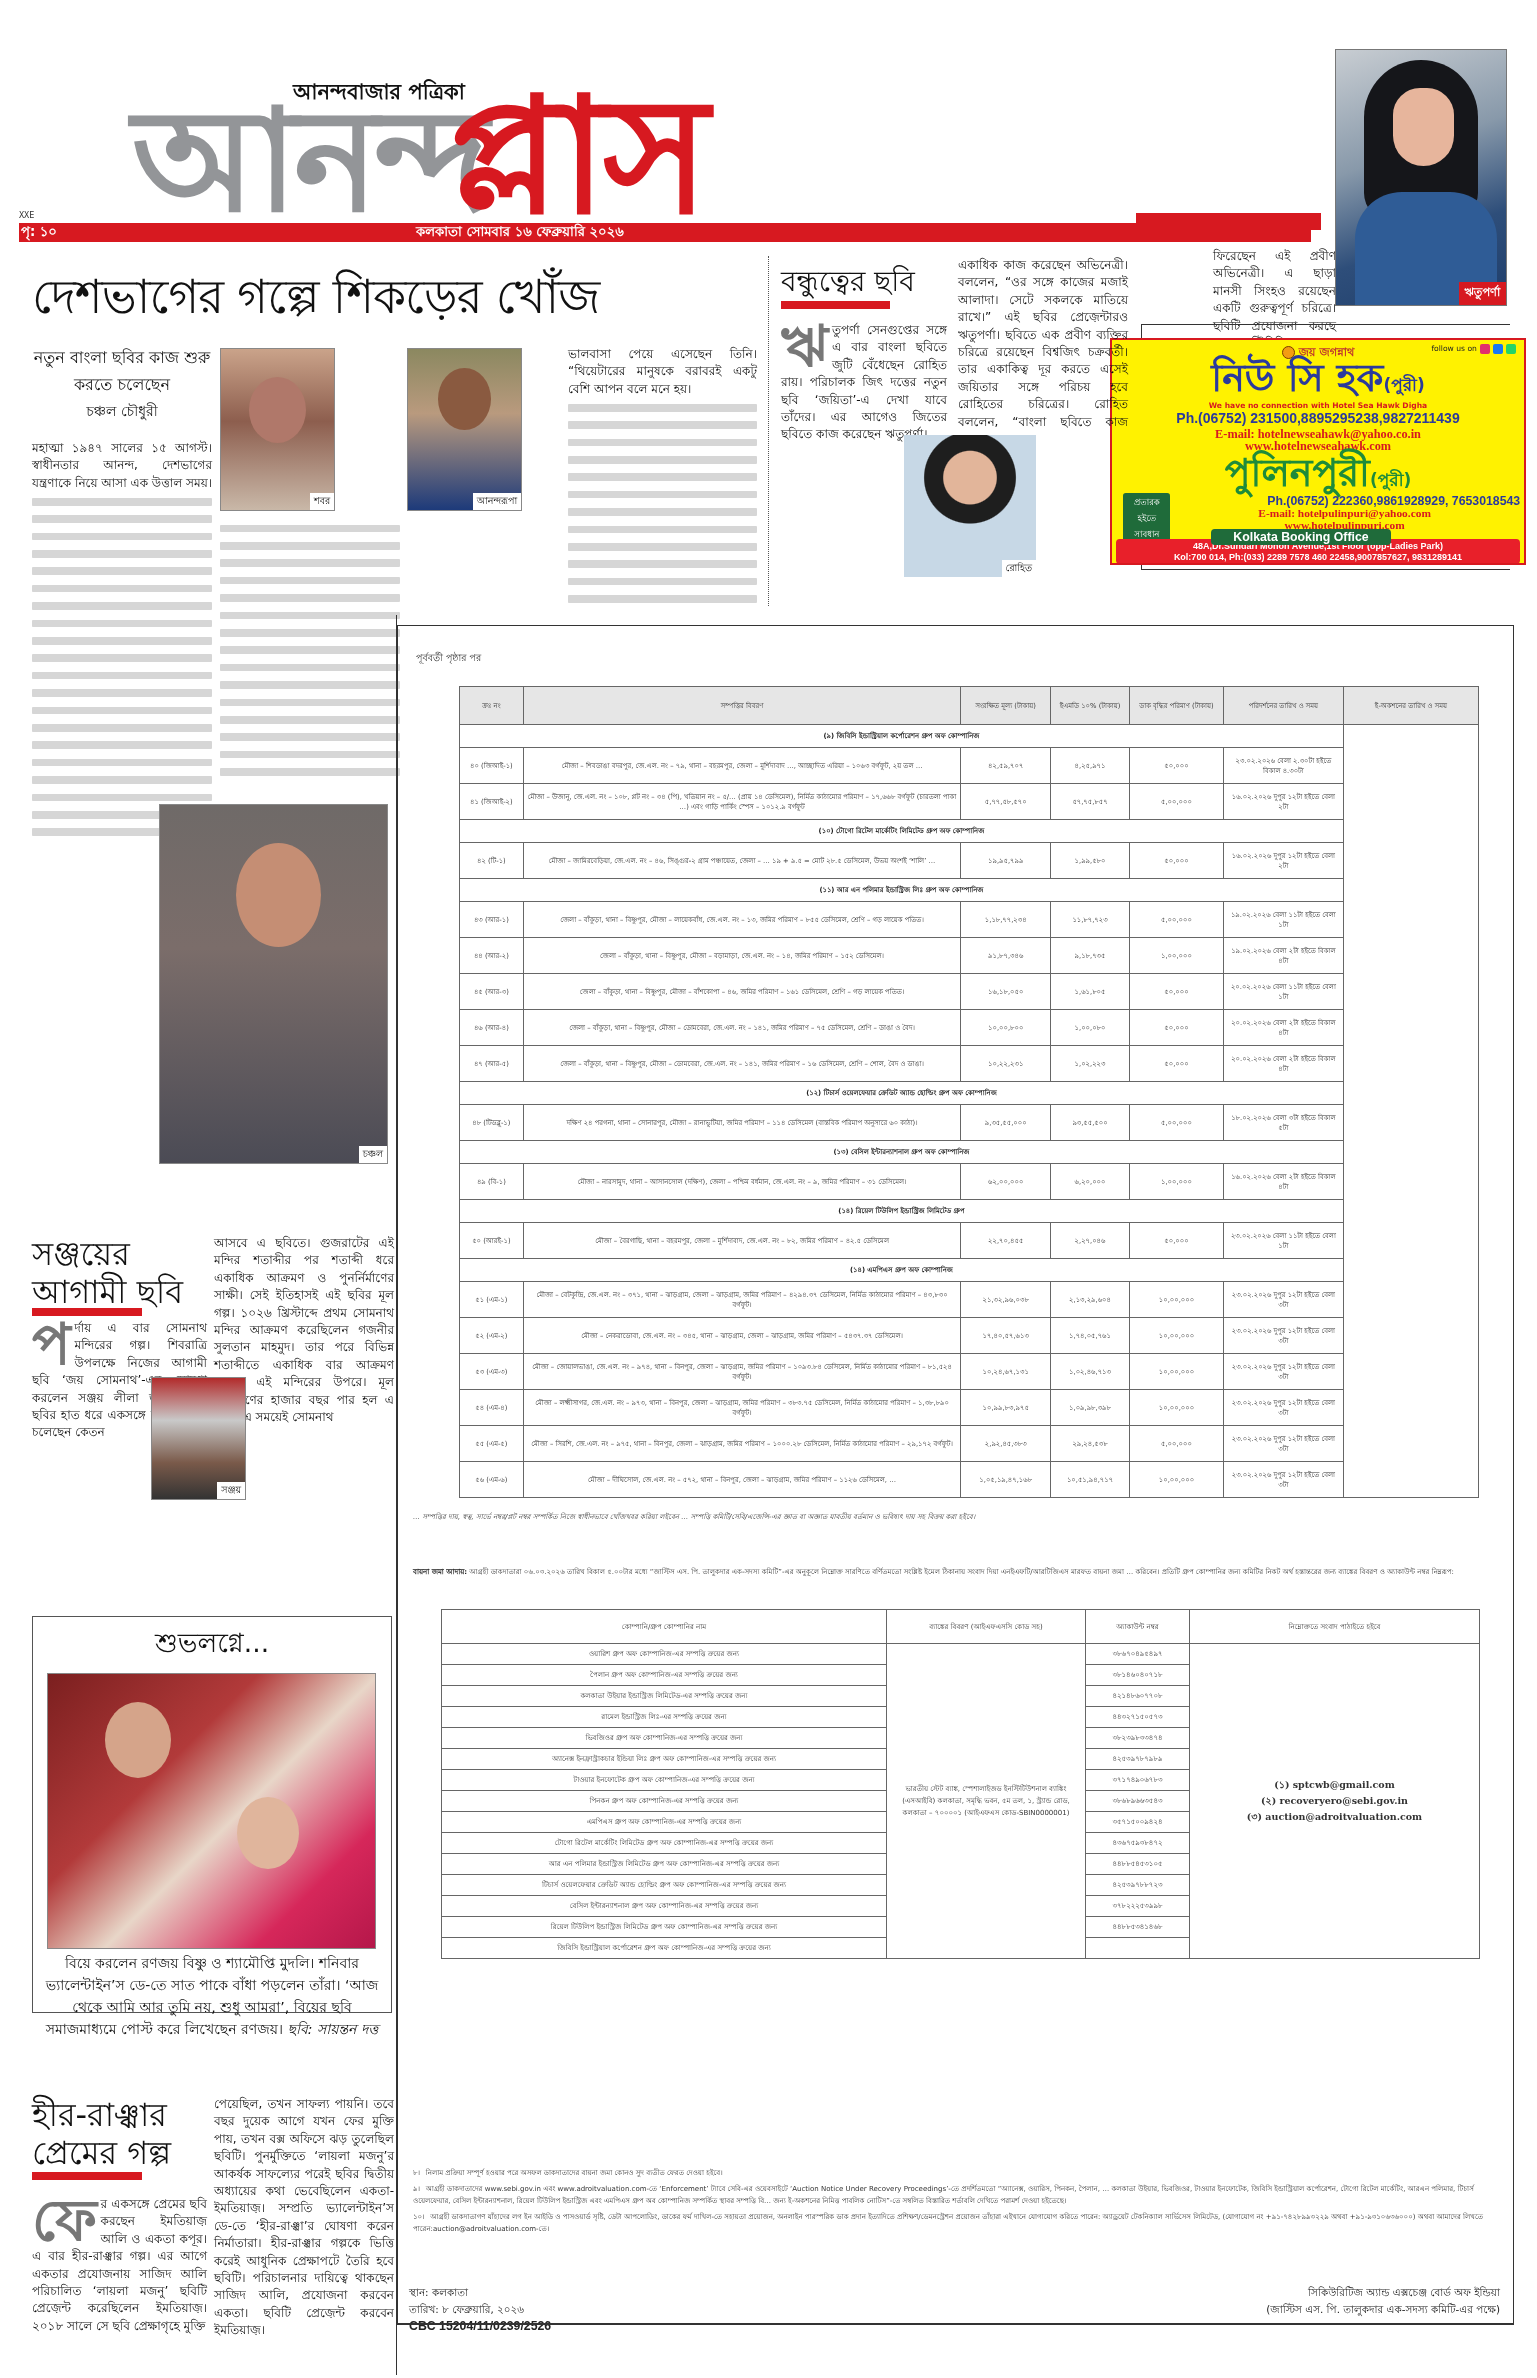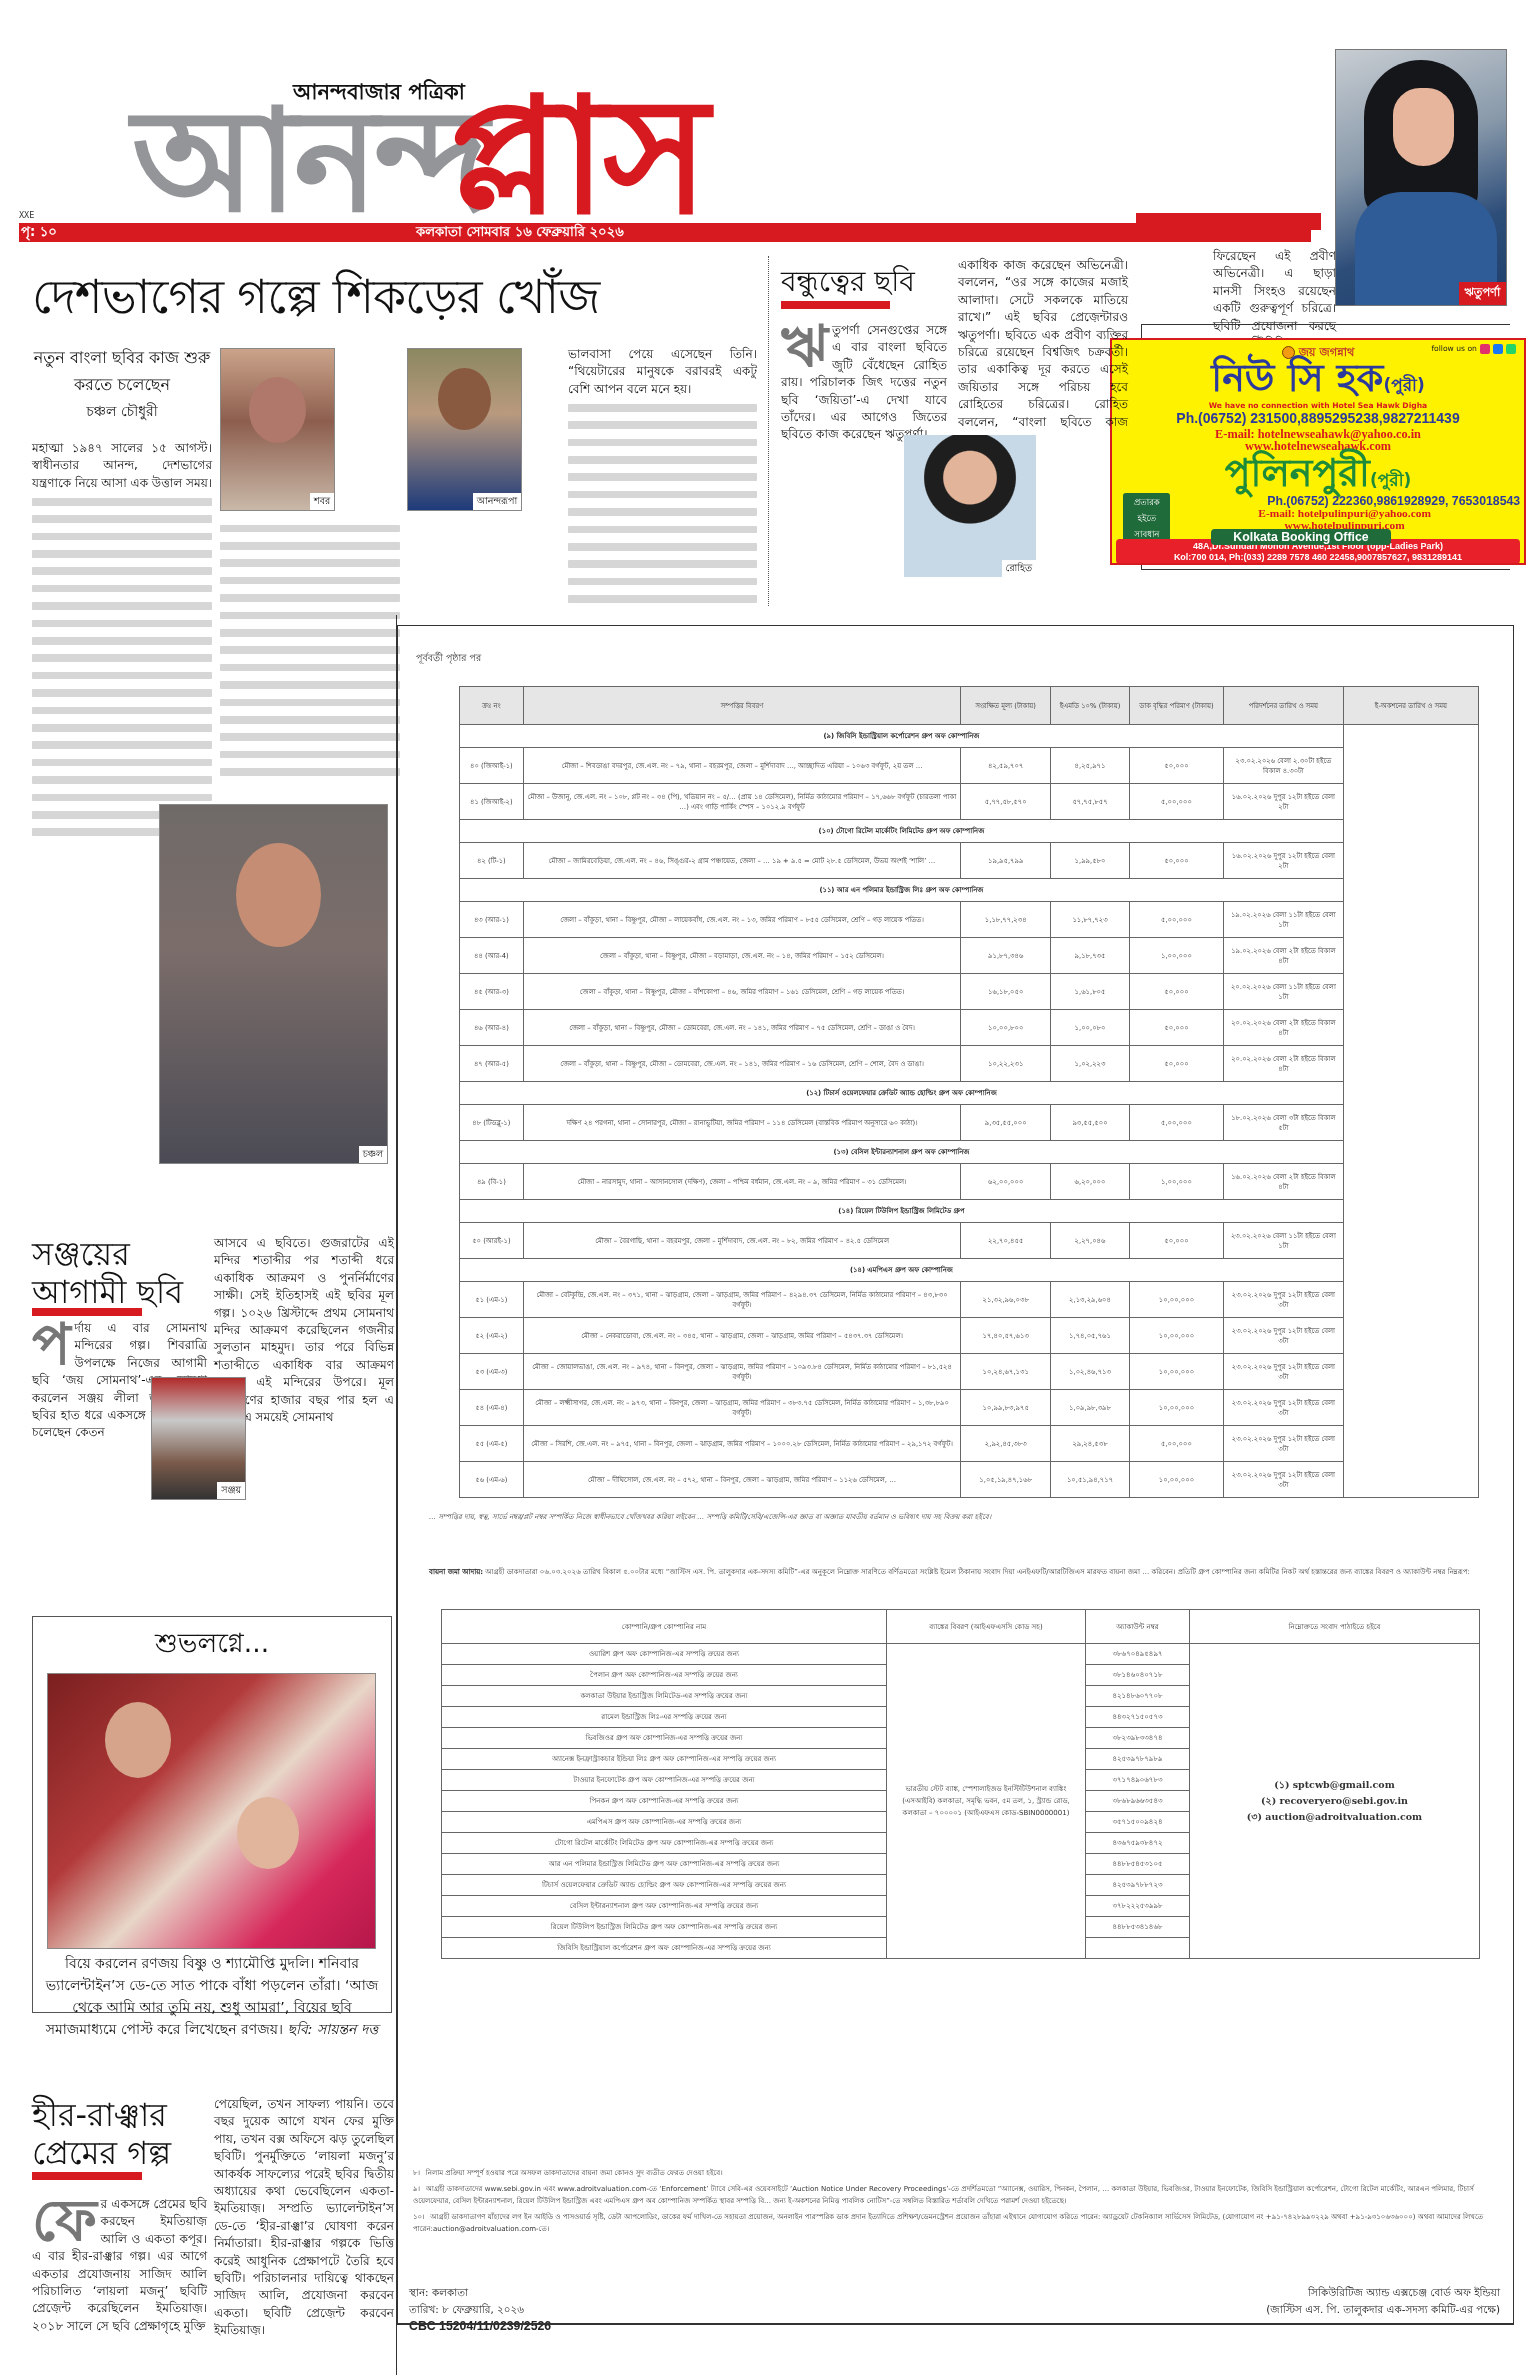--- a/index.html
+++ b/index.html
@@ -79,21 +79,21 @@
   
   .notice { position: absolute; left: 397px; top: 625px; width: 1117px; height: 1699px; border: 1.9px solid #333; }
   .cont { position: absolute; left: 416px; top: 651px; font-size: 9.5px; color: #333; }
   table.auction { position: absolute; left: 459px; top: 670px; width: 1020px; border-collapse: collapse; font-size: 6.8px; color: #333; margin-top: 16px; }
   table.auction th, table.auction td { border: 0.9px solid #666; text-align: center; vertical-align: middle; padding: 1.9px 2.8px; line-height: 10px; }
   table.auction th { background: #e6e6e6; font-weight: normal; height: 38px; }
   table.auction td.grp { font-weight: bold; height: 23px; color: #222; }
   table.auction tr.row td { height: 36px; }
   table.auction td.eauc { background: #fff; border-bottom: 0.9px solid #666; }
 
-  .terms { position: absolute; left: 413px; width: 1088px; font-size: 7px; line-height: 12px; color: #333; margin-left: 16px; }
+  .terms { position: absolute; left: 413px; width: 1088px; font-size: 7px; line-height: 12px; color: #333; }
   .terms b { color: #222; }
   table.bank { position: absolute; left: 441px; top: 1609px; width: 1039px; border-collapse: collapse; font-size: 7px; color: #333; }
   table.bank th, table.bank td { border: 0.9px solid #666; text-align: center; vertical-align: middle; padding: 0.9px 2.8px; height: 21px; }
   table.bank th { height: 34px; font-weight: normal; }
   table.bank td.email { font-family: "DejaVu Serif", serif; font-size: 9.5px; font-weight: bold; line-height: 16px; color: #333; }
   .numbered { position: absolute; left: 413px; width: 1088px; font-size: 7px; line-height: 12px; color: #333; }
   .footer-left { position: absolute; left: 409px; top: 2284px; font-size: 10.4px; line-height: 17px; color: #222; }
   .footer-left .cbc { font-family: "Liberation Sans", sans-serif; font-weight: bold; font-size: 12.3px; }
   .footer-right { position: absolute; right: 38px; top: 2284px; font-size: 10.4px; line-height: 17px; text-align: right; color: #222; }
   .notice-bottom { position: absolute; left: 397px; top: 2323px; width: 1117px; border-top: 2.8px solid #333; }
@@ -334,21 +334,21 @@
       </tr>
       <tr class="row">
         <td>৪৩ (আর-১)</td>
         <td>জেলা – বাঁকুড়া, থানা – বিষ্ণুপুর, মৌজা – লায়েকবাঁধ, জে.এল. নং – ১৩, জমির পরিমাণ – ৮৫৫ ডেসিমেল, শ্রেণি – গড় লায়েক পতিত।</td>
         <td>১,১৮,৭৭,২৩৪</td>
         <td>১১,৮৭,৭২৩</td>
         <td>৫,০০,০০০</td>
         <td>১৯.০২.২০২৬ বেলা ১১টা হইতে বেলা ১টা</td>
       </tr>
       <tr class="row">
-        <td>৪৪ (আর-4)</td>
+        <td>৪৪ (আর-২)</td>
         <td>জেলা – বাঁকুড়া, থানা – বিষ্ণুপুর, মৌজা – বড়ামাড়া, জে.এল. নং – ১৪, জমির পরিমাণ – ১৫২ ডেসিমেল।</td>
         <td>৯১,৮৭,৩৪৬</td>
         <td>৯,১৮,৭৩৫</td>
         <td>১,০০,০০০</td>
         <td>১৯.০২.২০২৬ বেলা ২টা হইতে বিকাল ৪টা</td>
       </tr>
       <tr class="row">
         <td>৪৫ (আর-৩)</td>
         <td>জেলা – বাঁকুড়া, থানা – বিষ্ণুপুর, মৌজা – বাঁশকোপা – ৪৬, জমির পরিমাণ – ১৬১ ডেসিমেল, শ্রেণি – গড় লায়েক পতিত।</td>
         <td>১৬,১৮,০৫০</td>

